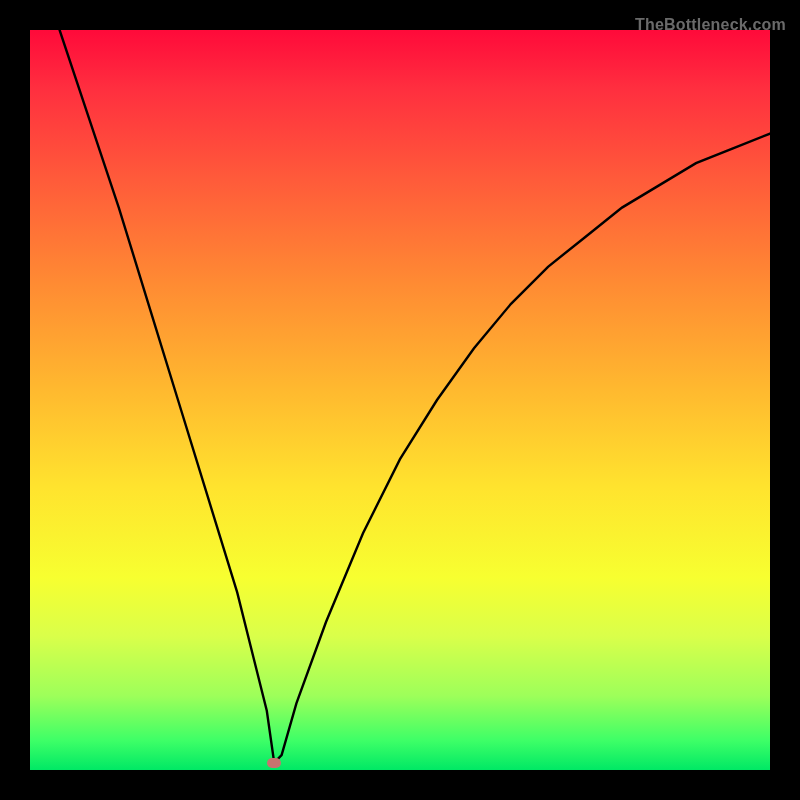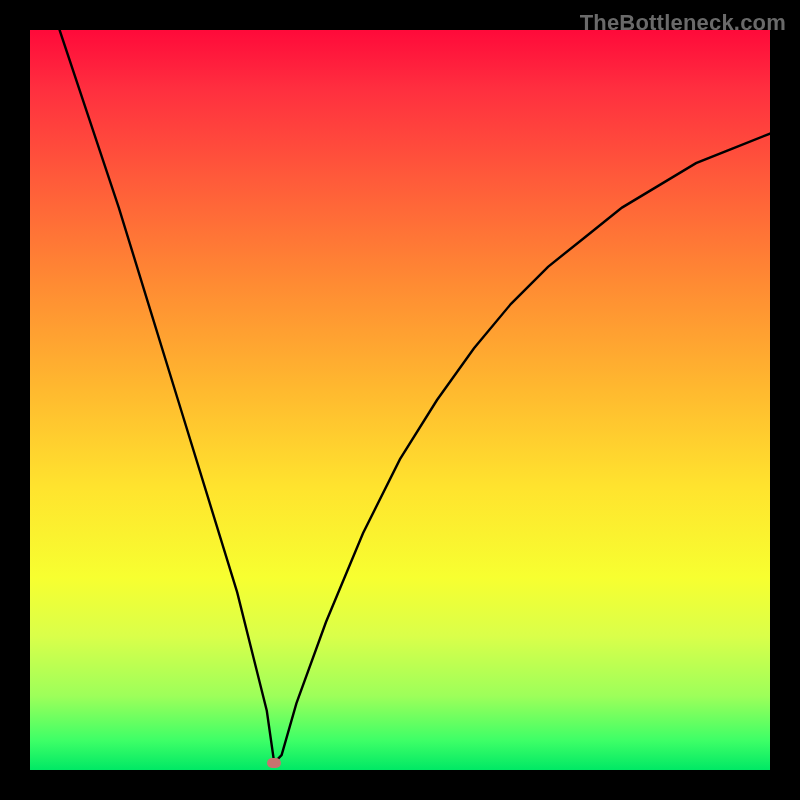--- a/index.html
+++ b/index.html
@@ -12,24 +12,24 @@
     overflow: hidden;
   }
   .frame {
     position: relative;
     width: 800px;
     height: 800px;
     background: #000;
   }
   .watermark {
     position: absolute;
-    top: 10px;
+    top: 16px;
     right: 14px;
     color: #6a6a6a;
-    font-size: 22px;
+    font-size: 16px;
     font-weight: 600;
     letter-spacing: 0.2px;
     user-select: none;
   }
   .plot-area {
     position: absolute;
     left: 30px;
     top: 30px;
     width: 740px;
     height: 740px;

